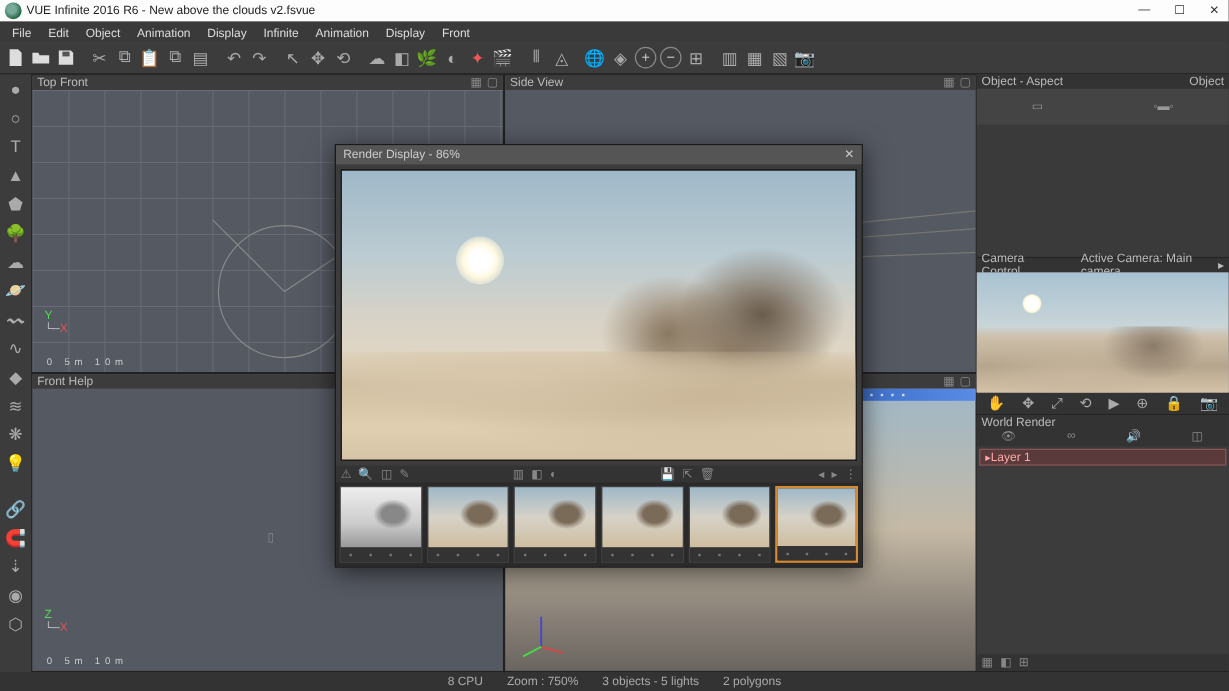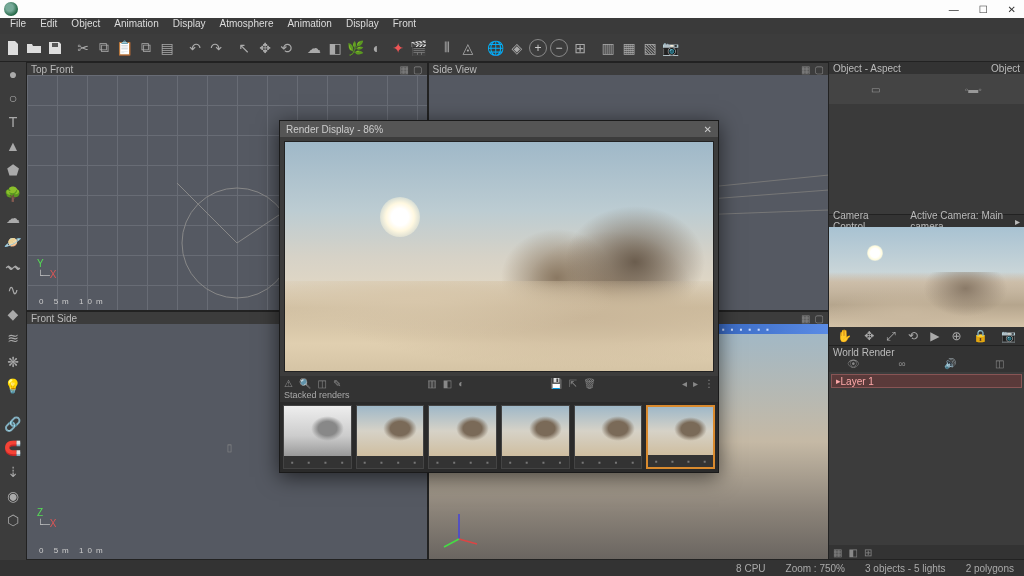--- a/index.html
+++ b/index.html
@@ -1,54 +1,54 @@
 <!DOCTYPE html>
 <html><head>
 <meta charset="utf-8">
 <style>
 *{margin:0;padding:0;box-sizing:border-box;font-family:"Segoe UI",Arial,sans-serif;font-size:10px;user-select:none}
 body{background:#3c3c3c;color:#ccc;width:1024px;height:576px;overflow:hidden;position:relative}
 .titlebar{height:18px;background:#fdfdfd;color:#222;display:flex;align-items:center;padding:0 4px;font-size:11px}
 .titlebar .logo{width:14px;height:14px;background:radial-gradient(circle at 40% 40%,#7a9 30%,#264 70%);border-radius:50%;margin-right:4px}
 .titlebar .winbtns{margin-left:auto;display:flex;gap:12px;font-size:11px;color:#333}
 .titlebar .winbtns span{cursor:pointer;padding:0 4px}
-.menubar{height:16px;background:#3a3a3a;display:flex;align-items:flex-start;padding:0 4px;gap:2px;font-size:10px}
+.menubar{height:16px;background:#3a3a3a;display:flex;align-items:flex-end;padding:0 4px;gap:2px;font-size:10px}
 .menubar span{padding:0 6px;color:#ddd;cursor:pointer}
 .toolbar{height:28px;background:#3c3c3c;border-bottom:1px solid #222;display:flex;align-items:center;padding:0 4px;gap:3px}
 .tbtn{width:18px;height:18px;display:flex;align-items:center;justify-content:center;color:#aaa;cursor:pointer;font-size:14px}
 .tbtn svg{width:16px;height:16px;fill:#bbb}
 .tsep{width:4px}
 .circlebtn{width:18px;height:18px;border:1px solid #888;border-radius:50%;color:#ccc;display:flex;align-items:center;justify-content:center;font-size:12px;cursor:pointer}
 .content{position:absolute;top:62px;left:0;right:0;bottom:16px;display:flex}
 .lefttools{width:26px;background:#3c3c3c;display:flex;flex-direction:column;align-items:center;padding-top:2px;gap:4px}
 .lt{width:20px;height:20px;display:flex;align-items:center;justify-content:center;color:#aaa;cursor:pointer;font-size:14px}
 .viewarea{flex:1;display:grid;grid-template-columns:1fr 1fr;grid-template-rows:1fr 1fr;gap:2px;background:#222;padding:1px}
 .viewport{background:#555962;position:relative;overflow:hidden}
 .viewport .vtitle{position:absolute;top:0;left:0;right:0;height:12px;background:#3c3c3c;color:#bbb;font-size:9px;padding:0 4px;display:flex;align-items:center}
 .viewport .vtitle .vicons{margin-left:auto;display:flex;gap:4px;color:#888}
 .grid{position:absolute;top:12px;left:0;right:0;bottom:0;background-image:linear-gradient(#686c75 1px,transparent 1px),linear-gradient(90deg,#686c75 1px,transparent 1px);background-size:30px 30px;background-color:#555962}
 .axis{position:absolute;left:10px;bottom:10px;font-size:9px}
 .axis .y{color:#5d5}
 .axis .x{color:#d55}
 .scale{position:absolute;left:12px;bottom:4px;color:#ccc;font-size:8px;letter-spacing:4px}
-.rightcol{width:195px;background:#3c3c3c;display:flex;flex-direction:column}
+.rightcol{width:210px;background:#3c3c3c;display:flex;flex-direction:column}
 .panel{border-bottom:1px solid #222}
 .panelhdr{height:12px;background:#333;color:#bbb;font-size:9px;padding:0 4px;display:flex;align-items:center}
 .panelbody{background:#444;min-height:30px}
 .objaspect{height:26px;display:flex;align-items:center;justify-content:space-around}
 .camctrl{height:100px;background:#555;position:relative}
 .camctrl .sky{position:absolute;inset:0;background:linear-gradient(180deg,#a8c2d2 0%,#c9d5d8 45%,#d6c8b5 55%,#e8dac3 100%)}
 .camctrl .sun2{position:absolute;left:38px;top:18px;width:16px;height:16px;background:radial-gradient(circle,#fff 40%,#fffce0 60%,transparent 80%);border-radius:50%}
 .camctrl .cloud2{position:absolute;left:0;right:0;bottom:0;height:55px;background:radial-gradient(ellipse 60px 40px at 70% 30%,#8a7a68,transparent 70%),radial-gradient(ellipse 80px 30px at 40% 80%,#c9b89f,transparent),linear-gradient(180deg,transparent 0%,#b5a58d 60%,#d4c3a8 100%)}
 .camtoolbar{height:18px;background:#333;display:flex;align-items:center;justify-content:space-around;padding:0 2px}
 .camtoolbar span{color:#aaa;cursor:pointer;font-size:12px}
 .worldb{flex:1;background:#3c3c3c;display:flex;flex-direction:column}
 .worldb .wtabs{height:14px;background:#333;display:flex}
 .worldb .witem{height:14px;background:#5a3a3a;color:#faa;font-size:9px;padding:0 4px;display:flex;align-items:center;margin:2px;border:1px solid #855}
-.statusbar{position:absolute;bottom:0;left:0;right:0;height:16px;background:#333;display:flex;align-items:center;justify-content:flex-end;gap:20px;padding:0 10px;color:#aaa;font-size:9px}
+.statusbar{position:absolute;bottom:0;left:0;right:0;height:16px;background:#333;display:flex;align-items:center;justify-content:center;gap:20px;padding:0 10px;color:#aaa;font-size:9px}
 
 .renderdlg{position:absolute;left:279px;top:120px;width:440px;height:353px;background:#3c3c3c;border:1px solid #1a1a1a;box-shadow:0 4px 20px rgba(0,0,0,.6);z-index:100;display:flex;flex-direction:column}
 .renderdlg .dlgtitle{height:16px;background:#555;color:#ccc;font-size:10px;display:flex;align-items:center;padding:0 6px}
 .renderdlg .dlgtitle .x{margin-left:auto;cursor:pointer}
 .renderimg{flex:1;margin:4px;background:#000;position:relative;overflow:hidden;border:1px solid #222}
 .renderimg .sky{position:absolute;inset:0;background:linear-gradient(180deg,#9fb8c8 0%,#bcccd2 30%,#d6d2c7 50%,#e5d9c3 70%,#ede0c8 100%)}
 .renderimg .sun{position:absolute;left:95px;top:55px;width:40px;height:40px;background:radial-gradient(circle,#fff 30%,#fff8e0 50%,rgba(255,250,220,.3) 75%,transparent 90%);border-radius:50%}
 .renderimg .bigcloud{position:absolute;right:0;top:40px;width:260px;height:160px;background:radial-gradient(ellipse 100px 80px at 70% 50%,#6b5d4e,transparent 70%),radial-gradient(ellipse 80px 70px at 40% 60%,#8a7862,transparent 70%),radial-gradient(ellipse 120px 90px at 60% 70%,#a08b72,transparent 70%)}
 .renderimg .foreclouds{position:absolute;left:0;right:0;bottom:0;height:90px;background:radial-gradient(ellipse 200px 40px at 30% 20%,#d8c7ab,transparent),radial-gradient(ellipse 250px 50px at 70% 40%,#c9b699,transparent),linear-gradient(180deg,transparent 0%,#cfbea0 30%,#e0cfb0 70%,#d5c4a5 100%)}
 .rtoolbar{height:14px;background:#333;display:flex;align-items:center;gap:6px;padding:0 4px;color:#888;font-size:10px}
@@ -65,34 +65,35 @@
 .thumb .tbar span{color:#777;font-size:8px}
 .mainview{position:absolute;top:12px;left:0;right:0;bottom:0;background:linear-gradient(180deg,#9fb8c8 0%,#c5b9a5 50%,#8a8278 80%,#6a6560 100%)}
 .bluebar{position:absolute;top:0;right:0;height:10px;width:110px;background:linear-gradient(90deg,#3a6bc5,#5a8be5);display:flex;gap:6px;align-items:center;padding:0 4px}
 .bluebar span{color:#cdf;font-size:8px}
 </style>
 </head>
 <body>
 
 <div class="titlebar">
   <div class="logo"></div>
+  <span>VUE Infinite 2016 R6 - New above the clouds v2.fsvue</span>
   <div class="winbtns">
     <span>—</span>
     <span>☐</span>
     <span>✕</span>
   </div>
 </div>
 
 <div class="menubar">
   <span>File</span>
   <span>Edit</span>
   <span>Object</span>
   <span>Animation</span>
   <span>Display</span>
-  <span>Atmosphere</span>
+  <span>Infinite</span>
   <span>Animation</span>
   <span>Display</span>
   <span>Front</span>
 </div>
 
 <div class="toolbar">
   <div class="tbtn">
       <svg viewBox="0 0 16 16">
         <path d="M3 1h7l3 3v11H3z" fill="#ddd"></path>
       </svg>
@@ -196,21 +197,21 @@
         </div>
       <div class="grid" style="background-image:none;background-color:#555962"></div>
       <svg style="position:absolute;left:0;top:12px;right:0;width:100%;height:60%">
           <line x1="0" y1="140" x2="400" y2="100" stroke="#777"></line>
           <line x1="0" y1="145" x2="400" y2="115" stroke="#777"></line>
           <line x1="0" y1="150" x2="400" y2="135" stroke="#777"></line>
         </svg>
     </div>
     <div class="viewport">
       <div class="vtitle">
-          <span>Front Side</span>
+          <span>Front Help</span>
           <div class="vicons">
             <span>▦</span>
             <span>▢</span>
           </div>
         </div>
       <div style="position:absolute;top:12px;inset:12px 0 0 0;background:#555962">
         <div style="position:absolute;left:50%;top:50%;width:10px;height:14px;color:#888">▯</div>
       </div>
       <div class="axis" style="bottom:30px"><span style="color:#5d5">Z</span><br>└─<span style="color:#d55">X</span></div>
       <div class="scale">0   5m   10m</div>
@@ -325,21 +326,20 @@
     <span>◐</span>
     <div class="spacer"></div>
     <span>💾</span>
     <span>⇱</span>
     <span>🗑</span>
     <div class="spacer"></div>
     <span>◂</span>
     <span>▸</span>
     <span>⋮</span>
   </div>
-  <div class="stackhdr">Stacked renders</div>
   <div class="thumbs">
     <div class="thumb">
         <div class="timg first"></div>
         <div class="tbar">
           <span>▪</span>
           <span>▪</span>
           <span>▪</span>
           <span>▪</span>
         </div>
       </div>

